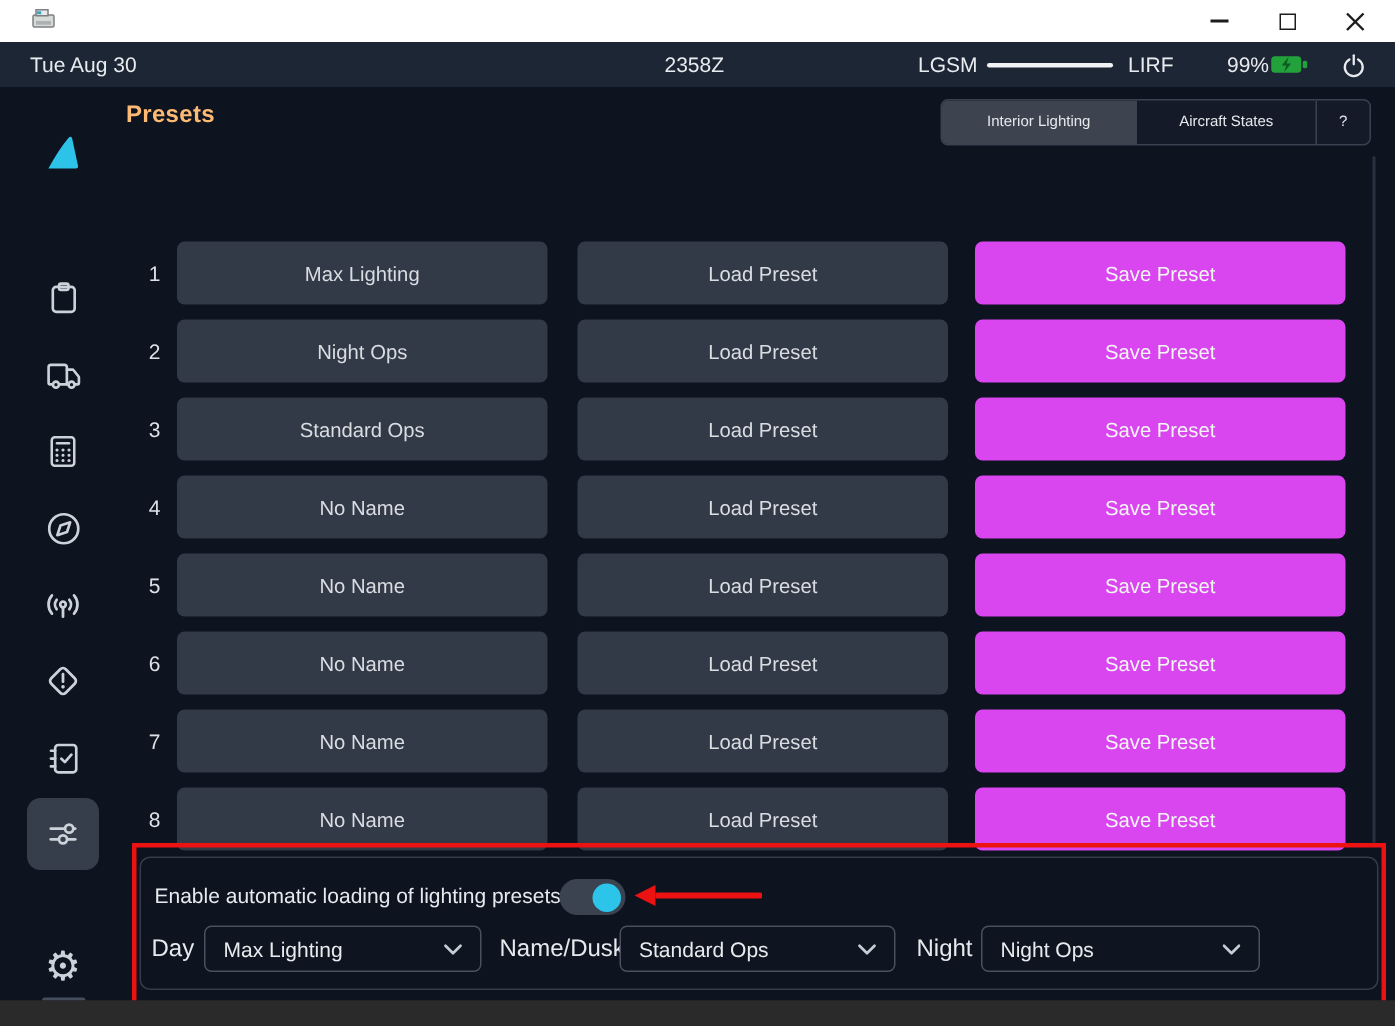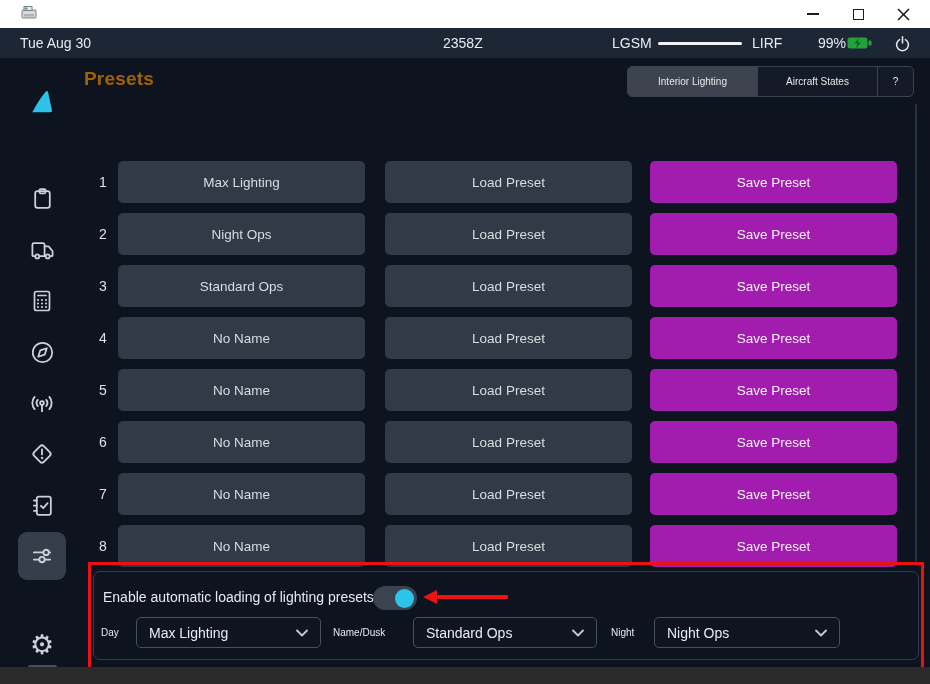--- a/index.html
+++ b/index.html
@@ -21,47 +21,47 @@
   .sb-item { position:absolute; top:0; height:30px; line-height:30px; white-space:nowrap; }
   .route-line { position:absolute; left:658px; top:42px; width:84px; height:2.5px; background:#f1f3f5; border-radius:2px; }
   
   .sidebar { position:absolute; left:0; top:58px; width:84px; height:619px; }
   .side-item { position:absolute; left:18px; width:48px; height:48px; display:flex; align-items:center; justify-content:center; border-radius:9px; }
   .side-item.active { background:#373e4b; }
   .side-item svg { stroke:#ccd2d9; fill:none; stroke-width:1.7; stroke-linecap:round; stroke-linejoin:round; }
   .side-divider { position:absolute; left:28px; top:607px; width:29px; height:4px; border-radius:2px; background:#454e5d; }
   .gear-glyph { font-family:"DejaVu Sans", sans-serif; font-size:27px; color:#ccd2d9; line-height:1; }
   
-  .page-title { position:absolute; left:84px; top:68px; font-size:19px; font-weight:700; color:#a16207; letter-spacing:.2px; }
+  .page-title { position:absolute; left:84px; top:68px; font-size:16px; font-weight:700; color:#fdba74; letter-spacing:.2px; }
   .tabs { position:absolute; left:627px; top:66px; height:31px; display:flex; border:1px solid #3a4150; border-radius:5px; overflow:hidden; background:#141a27; }
   .tab { height:100%; display:flex; align-items:center; justify-content:center; color:#e5e8ec; font-size:10px; border-right:1px solid #3a4150; cursor:default; }
   .tab:last-child { border-right:none; }
   .tab.active { background:#3d4450; }
   .t0 { width:130px; } .t1 { width:120px; } .t2 { width:35px; }
   
   .banner { position:absolute; left:89px; top:108px; width:819px; height:39px; border:1px solid #343c4b; border-radius:7px;
             display:flex; align-items:center; justify-content:center; color:#e2e6ea; font-size:14px; }
   
   .rows { position:absolute; left:85px; top:161px; width:845px; }
   .prow { position:relative; height:42px; margin-bottom:10px; }
   .pnum { position:absolute; left:8px; top:0; width:20px; height:42px; line-height:42px; text-align:center; color:#dde1e6; font-size:14px; }
   .btn { position:absolute; top:0; height:42px; border:none; border-radius:5px; font-family:inherit; font-size:13.5px; cursor:default; }
   .btn.gray { background:#323947; color:#d9dde2; }
-  .btn.green { background:#a21caf; color:#f2f5f3; }
+  .btn.green { background:#d946ef; color:#f2f5f3; }
   .b-name { left:33px; width:247px; }
   .b-load { left:300px; width:247px; }
   .b-save { left:565px; width:247px; }
   .scroll-track { position:absolute; left:915px; top:104px; width:2px; height:458px; background:#2a3140; border-radius:1px; }
   
   .auto-panel { position:absolute; left:93px; top:571px; width:826px; height:89px; border:1px solid #343c4b; border-radius:7px; background:#0d131f; }
   .auto-label { position:absolute; left:103px; top:589px; font-size:14px; color:#e6e9ed; }
   .toggle { position:absolute; left:373px; top:586px; width:44px; height:24px; border-radius:12px; background:#3b4250; }
   .toggle .knob { position:absolute; top:2.5px; width:19px; height:19px; border-radius:50%; background:#2cc5e9; left:3px; }
   .toggle.on .knob { left:21.5px; }
-  .dd-label { position:absolute; top:617px; height:31px; line-height:31px; font-size:10px; color:#e6e9ed; }
+  .dd-label { position:absolute; top:617px; height:31px; line-height:31px; font-size:16px; color:#e6e9ed; }
   .dropdown { position:absolute; top:617px; height:31px; background:#0e1520; border:1px solid #49515f; border-radius:5px;
               display:flex; align-items:center; color:#e8ebee; font-size:14px; padding:0 12px; justify-content:space-between; }
   .dropdown svg { stroke:#c6ccd4; fill:none; stroke-width:1.8; stroke-linecap:round; stroke-linejoin:round; }
   
   .annot-rect { position:absolute; left:88px; top:562px; width:836px; height:109px; border:3px solid #ed1212; z-index:50; pointer-events:none; }
   .annot-arrow { position:absolute; z-index:51; pointer-events:none; }
   .arrow-shaft { position:absolute; left:437px; top:595px; width:71px; height:3.5px; background:#ed1212; border-radius:1px; }
   .arrow-head { position:absolute; left:423px; top:589.5px; width:0; height:0;
                 border-top:7px solid transparent; border-bottom:7px solid transparent; border-right:14px solid #ed1212; }
   

